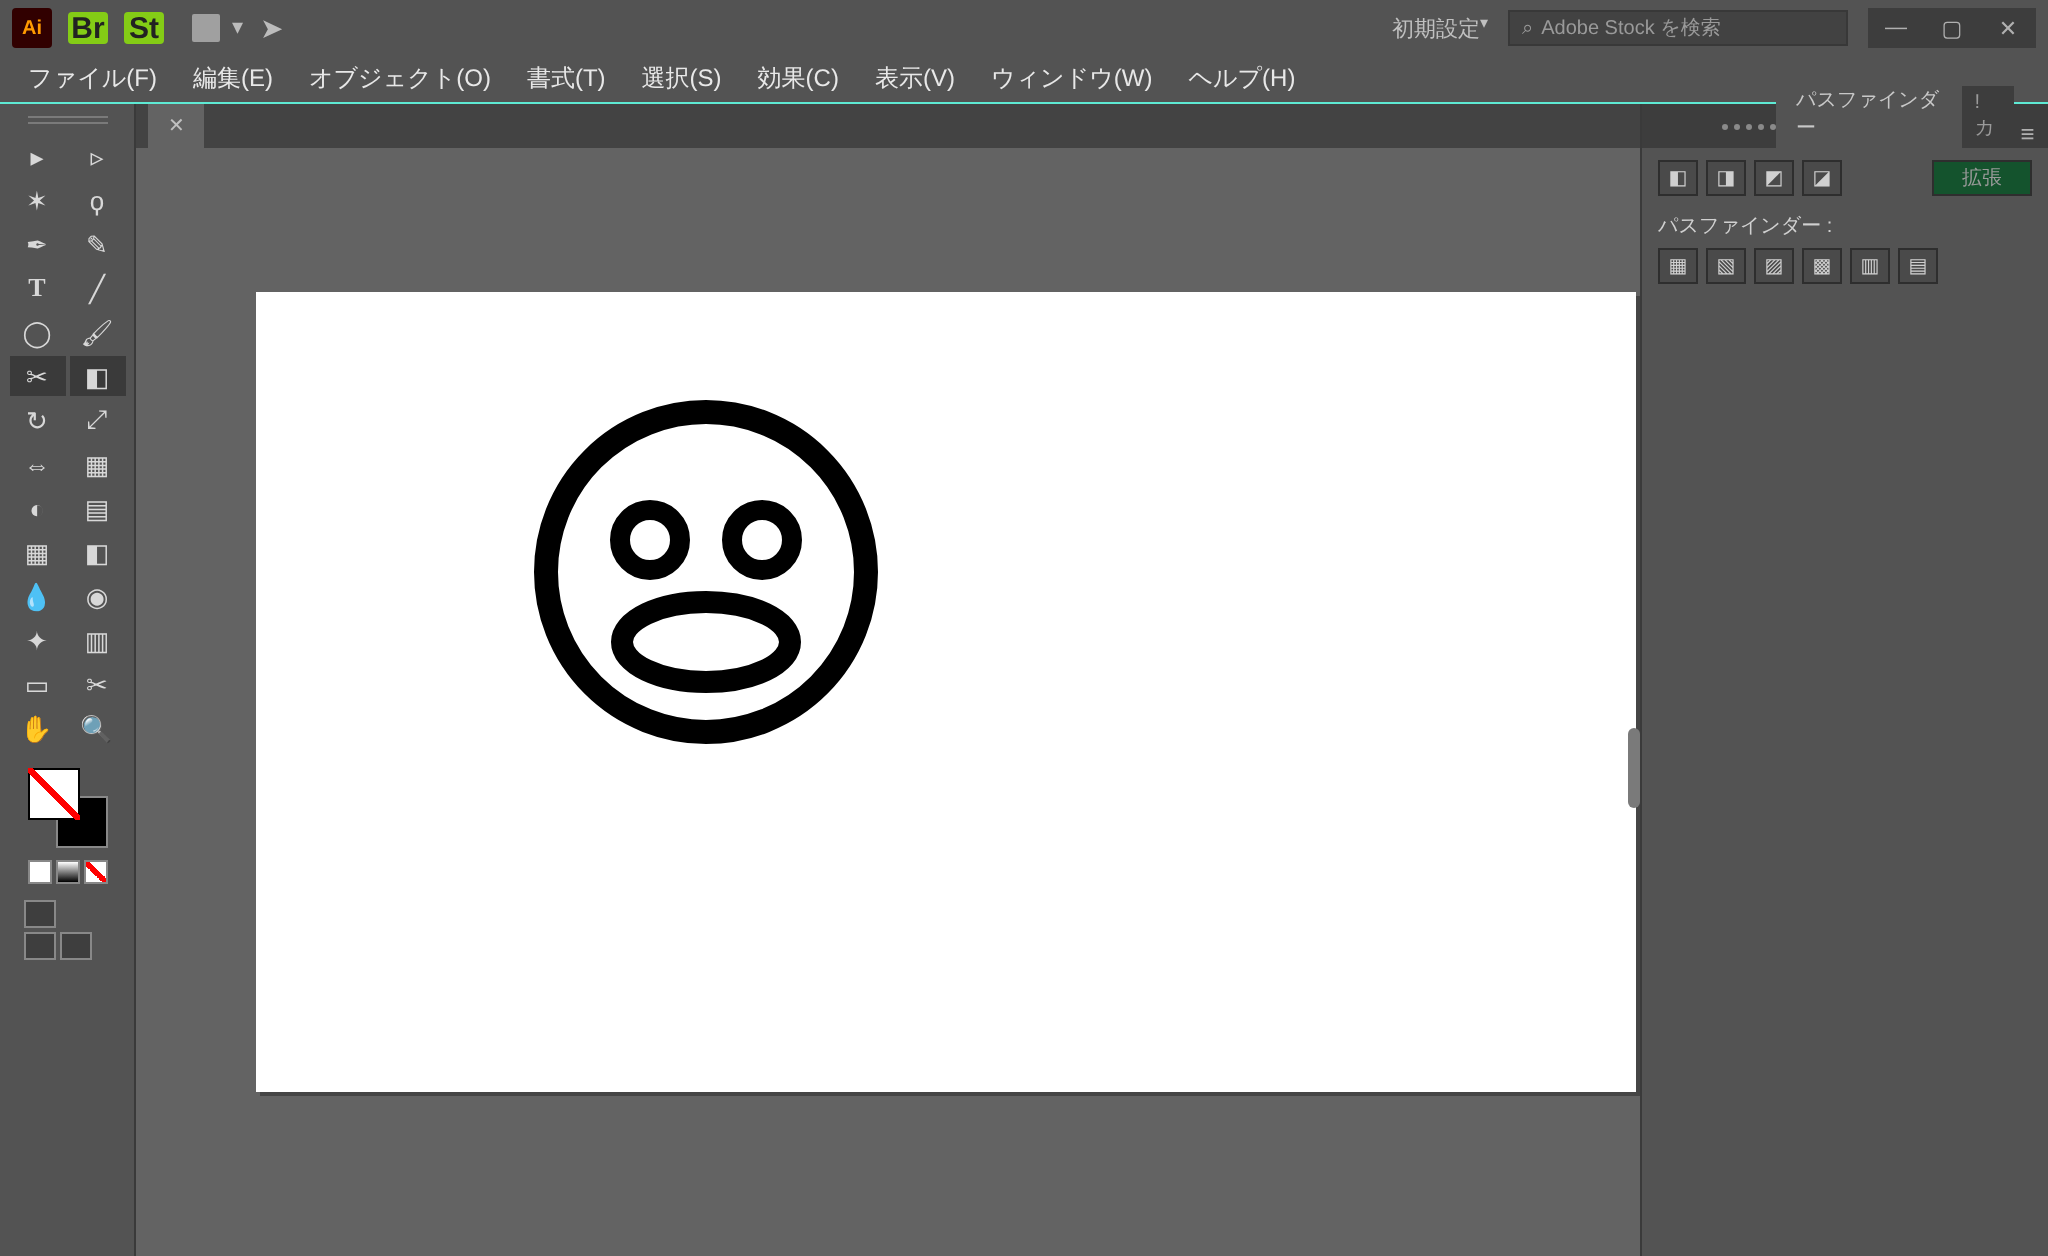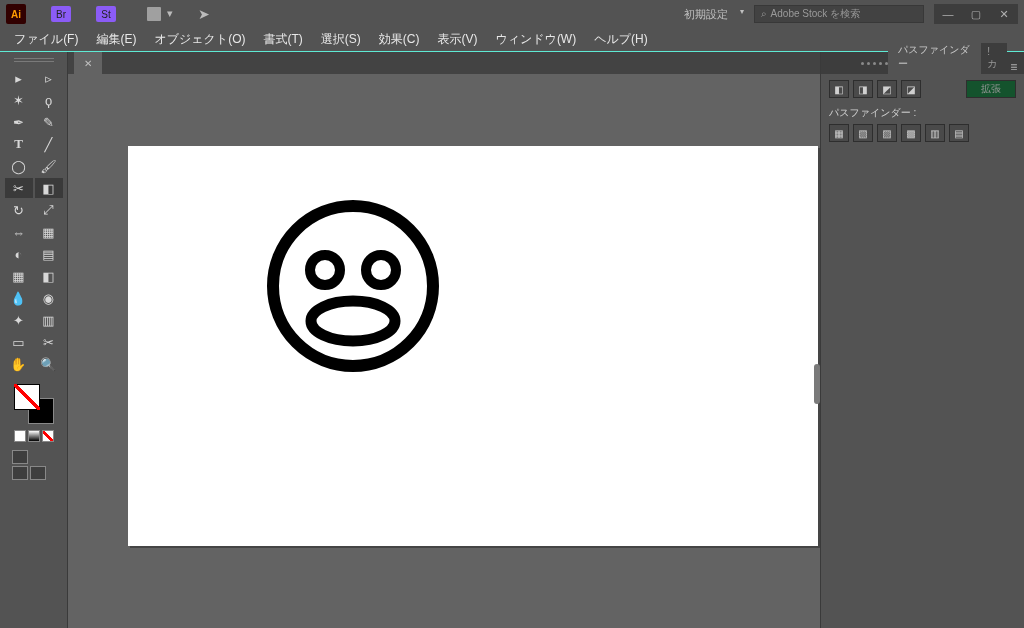--- a/index.html
+++ b/index.html
@@ -1,27 +1,27 @@
 <!DOCTYPE html>
 <html><head>
 <meta charset="utf-8">
 <style>
   * { margin:0; padding:0; box-sizing:border-box; font-family:"Segoe UI","Helvetica Neue",Arial,sans-serif; }
   body { width:1024px; height:628px; background:#535353; overflow:hidden; color:#e0e0e0; font-size:11px; }
 
   
   .titlebar { height:28px; background:#535353; display:flex; align-items:center; padding:0 6px; justify-content:space-between; }
-  .titlebar-left { display:flex; align-items:center; gap:25px; }
+  .titlebar-left { display:flex; align-items:center; gap:8px; }
   .app-badge { width:20px; height:20px; background:#310000; color:#ff9a00; font-weight:bold; font-size:10px; display:flex; align-items:center; justify-content:center; border-radius:2px; }
-  .dock-badge { width:20px; height:16px; background:#8b5cf6; color:#222; font-size:10px; display:flex; align-items:center; justify-content:center; border-radius:2px; font-weight:normal; }
+  .dock-badge { width:20px; height:16px; background:#84cc16; color:#222; font-size:15px; display:flex; align-items:center; justify-content:center; border-radius:2px; font-weight:bold; }
   .launch-icons { display:flex; gap:6px; margin-left:6px; }
   .launch-icons span { width:14px; height:14px; background:#a0a0a0; display:inline-block; border-radius:1px; }
   .rocket { background:none !important; color:#bcbcbc; font-size:14px; }
   .titlebar-right { display:flex; align-items:center; gap:10px; }
-  .workspace-switch { display:flex; align-items:flex-start; gap:12px; color:#c0c0c0; font-size:11px; }
+  .workspace-switch { display:flex; align-items:flex-start; gap:0; color:#c0c0c0; font-size:11px; }
   .chev { font-size:8px; }
   .search-box { width:170px; height:18px; background:#424242; border:1px solid #383838; display:flex; align-items:center; padding:0 6px; color:#9a9a9a; font-size:10px; gap:4px; }
   .win-btns { display:flex; gap:0; }
   .win-btn { width:28px; height:20px; display:flex; align-items:center; justify-content:center; color:#b0b0b0; background:#3d3d3d; font-size:11px; }
 
   
   .menubar { height:24px; background:#535353; display:flex; align-items:center; padding:0 6px; gap:2px; border-bottom:1px solid #5eead4; }
   .menubar span { padding:2px 8px; font-size:12px; color:#e8e8e8; }
 
   

